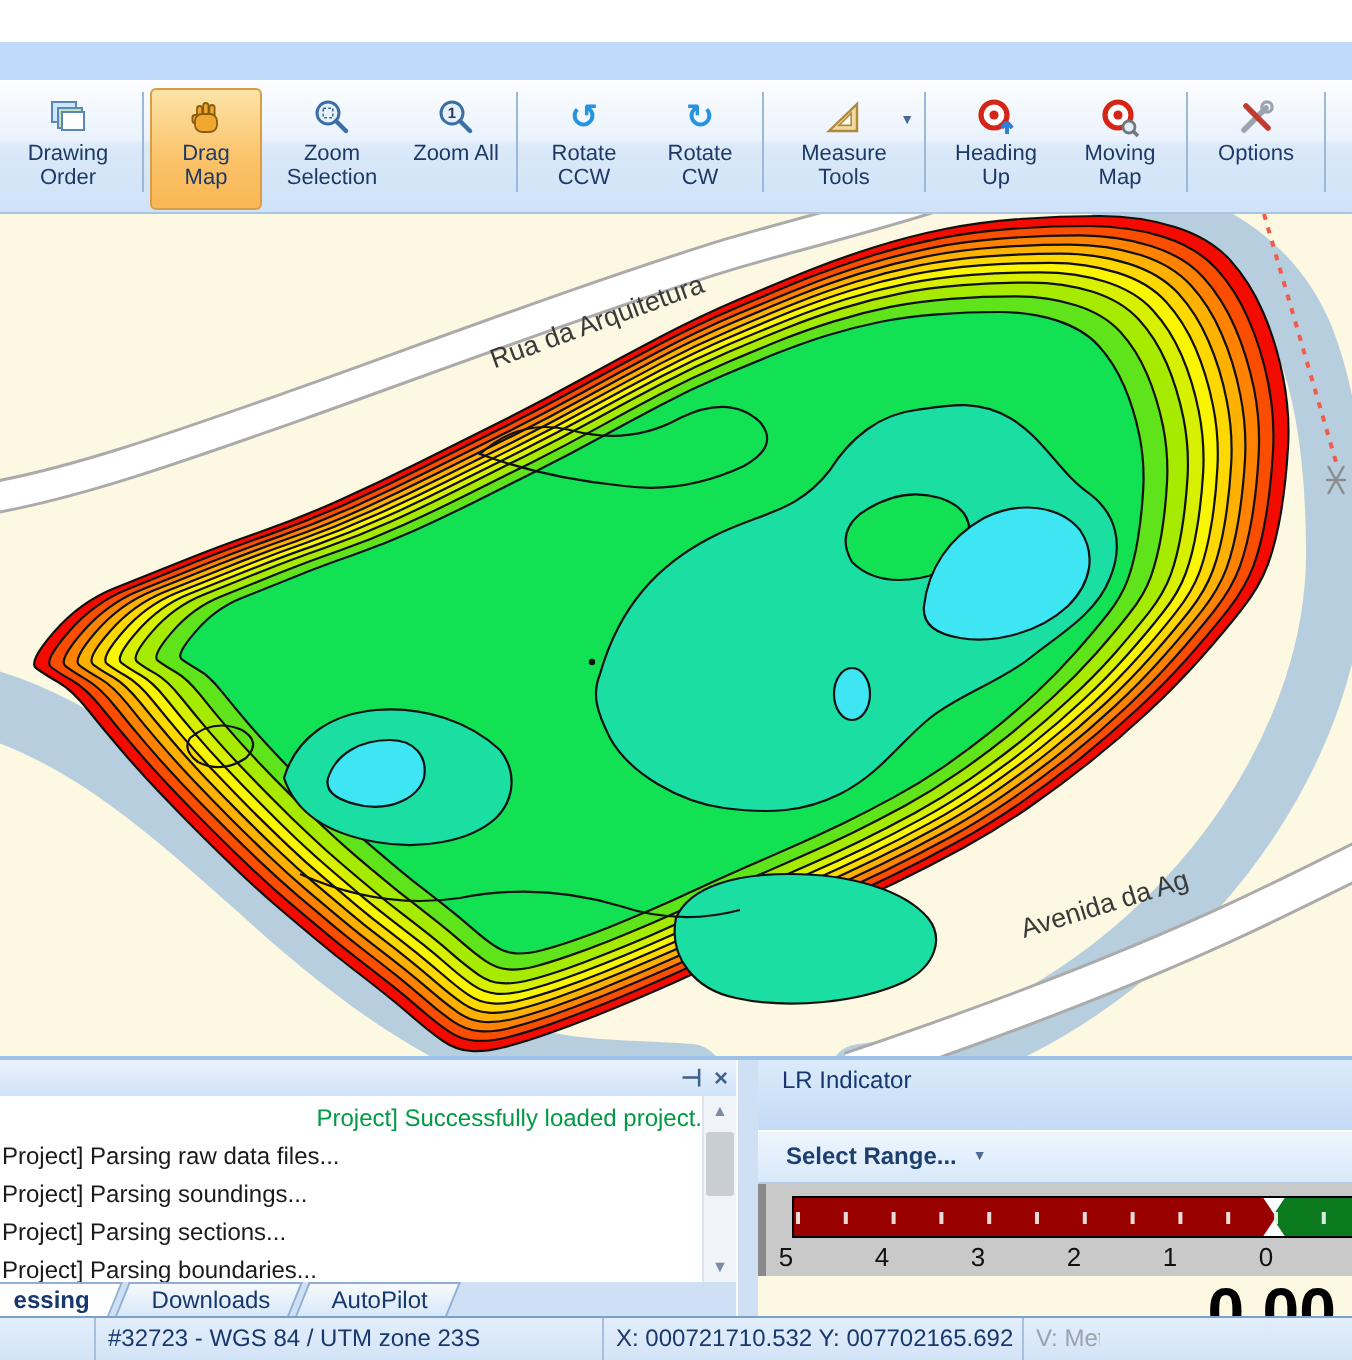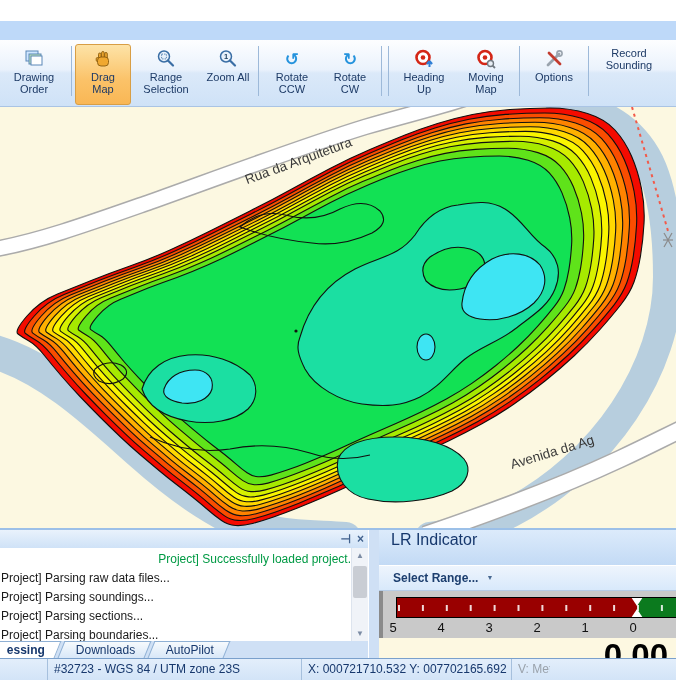--- a/index.html
+++ b/index.html
@@ -29,21 +29,21 @@
   .sb-btn{height:15px;text-align:center;font-size:8px;color:#7c8ca4;line-height:15px;}
   .sb-track{flex:1;position:relative;}
   .sb-thumb{position:absolute;top:3px;left:1px;right:1px;height:32px;background:#c9cdd4;border-radius:2px;}
   .tabrow{height:17px;display:flex;align-items:stretch;padding-left:0;background:#cfe0f5;}
   .tab{position:relative;padding:0 12px 0 14px;font-size:12px;line-height:16px;color:#17386d;transform:skewX(-22deg);background:linear-gradient(#f6fafd,#d8e7f8);border:1px solid #8fb0d4;border-bottom:none;margin-right:3px;}
   .tab>span{display:inline-block;transform:skewX(22deg);}
   .tab.active{background:#ffffff;font-weight:bold;margin-left:-8px;}
   
   .gap-col{width:10px;flex:none;background:#cfe0f5;border-left:1px solid #ffffff;}
   .lrpanel{flex:1;display:flex;flex-direction:column;overflow:hidden;background:#cfe0f5;}
-  .lr-head{height:36px;background:linear-gradient(#dcebfb,#c3daf5);font-size:16px;color:#17386d;line-height:20px;padding-left:12px;}
+  .lr-head{height:36px;background:linear-gradient(#dcebfb,#c3daf5);font-size:12px;color:#17386d;line-height:20px;padding-left:12px;}
   .lr-range{height:25px;background:linear-gradient(#eef5fd,#d8e9fb);border-top:1px solid #ffffff;border-bottom:1px solid #b6cce6;font-size:12px;font-weight:bold;color:#1d3f6f;line-height:24px;padding-left:14px;}
   .lr-range .caret2{font-size:7px;color:#4a6a92;margin-left:8px;vertical-align:2px;}
   .lr-gauge{height:48px;background:#c9c9c9;position:relative;}
   .lr-gauge .dark-strip{position:absolute;left:0;top:0;bottom:0;width:4px;background:#8a8a8a;}
   .gauge-svg{position:absolute;left:17px;top:6px;}
   .scale-row{position:absolute;left:0;top:29px;width:100%;height:16px;}
   .scale-num{position:absolute;font-size:13px;color:#111;transform:translateX(-50%);}
   .lr-value{height:20px;background:#fdf8e1;text-align:right;padding-right:8px;font-size:33px;font-weight:bold;color:#000;font-family:"Liberation Sans",sans-serif;line-height:36px;}
   
   .statusbar{height:35px;background:linear-gradient(#e3eefb,#c8ddf5);border-top:1px solid #7aa0cc;display:flex;box-sizing:border-box;}
@@ -87,21 +87,21 @@
   </div>
 
   <div class="tb-btn" style="width:60px">
     <span class="ic">
       <svg width="22" height="22">
           <circle cx="9" cy="8.5" r="5.5" fill="#e8f1fb" stroke="#3a6ea5" stroke-width="1.5"></circle>
           <rect x="6.6" y="6.1" width="4.8" height="4.8" fill="none" stroke="#3a6ea5" stroke-width="0.8" stroke-dasharray="1.4,1.1"></rect>
           <line x1="13" y1="12.5" x2="18" y2="17.5" stroke="#3a6ea5" stroke-width="2.2" stroke-linecap="round"></line>
         </svg>
     </span>
-    <span class="lbl">Range Selection</span>
+    <span class="lbl">Zoom Selection</span>
   </div>
 
   <div class="tb-btn" style="width:44px">
     <span class="ic">
       <svg width="22" height="22">
           <circle cx="9" cy="8.5" r="5.5" fill="#e8f1fb" stroke="#3a6ea5" stroke-width="1.5"></circle>
           <text x="9" y="11.2" font-size="7.5" font-weight="bold" fill="#204060" text-anchor="middle" font-family="Liberation Sans,sans-serif">1</text>
           <line x1="13" y1="12.5" x2="18" y2="17.5" stroke="#3a6ea5" stroke-width="2.2" stroke-linecap="round"></line>
         </svg>
     </span>
@@ -115,20 +115,30 @@
     <span class="lbl">Rotate CCW</span>
   </div>
 
   <div class="tb-btn" style="width:46px">
     <span class="ic uni-ic">↻</span>
     <span class="lbl">Rotate CW</span>
   </div>
 
   <div class="tb-sep"></div>
 
+  <div class="tb-btn" style="width:64px">
+    <span class="ic">
+      <svg width="22" height="22">
+          <path d="M3.5 17.5 L17.5 17.5 L17.5 4 Z" fill="#f3d9a2" stroke="#b08a3c" stroke-width="1.2"></path>
+          <path d="M8.5 14.7 L14.6 14.7 L14.6 8.6 Z" fill="#fdfdf6" stroke="#b08a3c" stroke-width="0.8"></path>
+        </svg>
+    </span>
+    <span class="lbl">Measure Tools</span>
+    <span class="caret">▼</span>
+  </div>
 
   <div class="tb-sep"></div>
 
   <div class="tb-btn" style="width:54px">
     <span class="ic">
       <svg width="22" height="22">
           <circle cx="10" cy="9.5" r="6.5" fill="#ffffff" stroke="#d42616" stroke-width="2.6"></circle>
           <circle cx="10" cy="9.5" r="2.3" fill="#d42616"></circle>
           <path d="M16.5 19 V13 M16.5 13 l-2.6 3 M16.5 13 l2.6 3" stroke="#2f7fd6" stroke-width="2" fill="none"></path>
         </svg>

